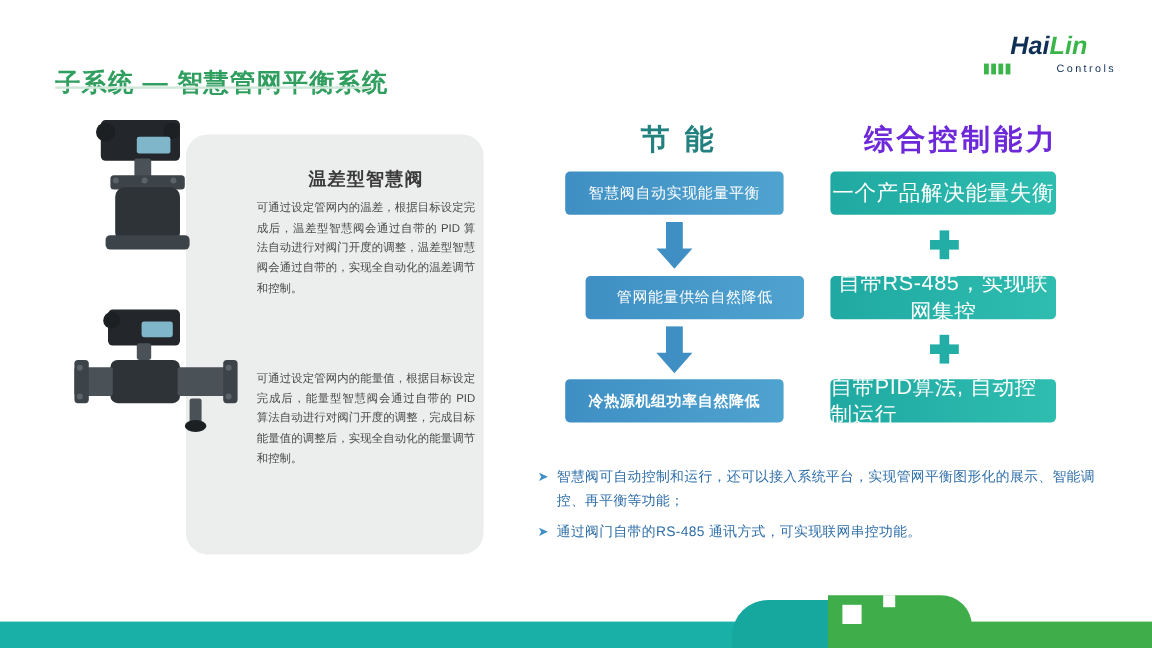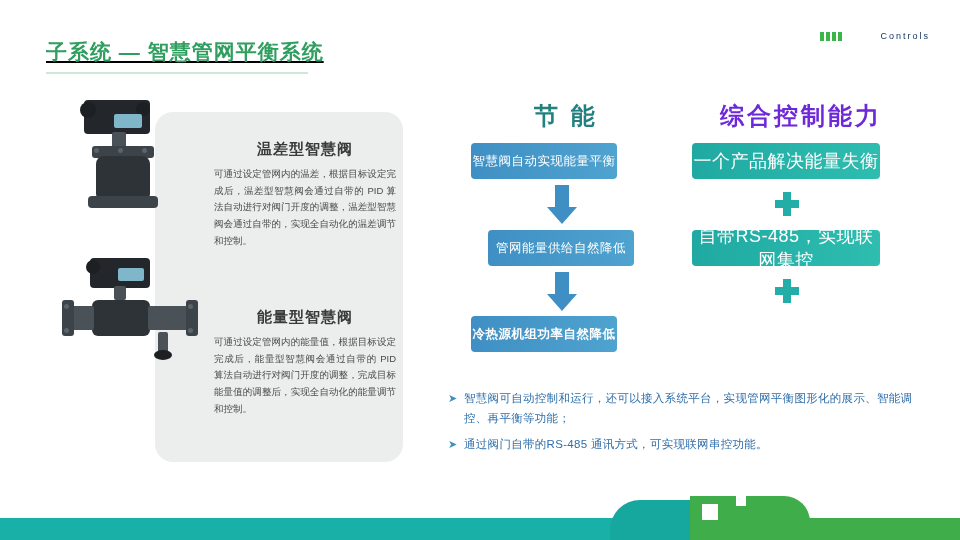--- a/index.html
+++ b/index.html
@@ -19,24 +19,23 @@
     left: 0; top: 0;
     width: 960px; height: 540px;
     background: #ffffff;
     overflow: hidden;
   }
 
   
   .title-wrap {
     position: absolute;
     left: 46px;
-    top: 38px;
+    top: 55px;
     display: flex;
     align-items: center;
-    text-decoration: underline;
   }
   .title-main {
     font-size: 21px;
     font-weight: bold;
     color: #2f9e5e;
     letter-spacing: 1px;
     white-space: nowrap;
   }
   .title-underline {
     position: absolute;
@@ -179,21 +178,21 @@
     color: #2e8f8a;
     letter-spacing: 3px;
     white-space: nowrap;
   }
   .col-head.c1 { left: 534px; top: 100px; color: #22817f; }
   .col-head.c2 { left: 720px; top: 100px; color: #6d28d9; }
 
   
   .flow-box {
     position: absolute;
-    width: 146px;
+    width: 182px;
     height: 36px;
     border-radius: 4px;
     display: flex;
     align-items: center;
     justify-content: center;
     color: #ffffff;
     font-size: 12.5px;
     letter-spacing: 0.5px;
     background: linear-gradient(90deg, #3f8fc4 0%, #4fa3cf 100%);
   }
@@ -336,20 +335,23 @@
 <body>
 
 <div class="slide">
 
   <div class="title-wrap">
     <span class="title-main">子系统 — 智慧管网平衡系统</span>
   </div>
   <div class="title-underline"></div>
 
   <div class="logo">
+    <div class="logo-row">
+      <div class="logo-text"><span>Hai</span><span class="hl-green">Lin</span></div>
+    </div>
     <div class="logo-bars">
       <span></span>
         <span></span>
         <span></span>
         <span></span>
       <div class="logo-sub" style="flex:1">Controls</div>
     </div>
   </div>
 
   <div class="left-panel"></div>
@@ -384,21 +386,20 @@
     <div class="vi-bolt" style="left:126px; top:70px;"></div>
     <div class="vi-pipe" style="left:96px; top:74px; width:10px; height:22px;"></div>
     <div class="vi-cap" style="left:92px; top:92px; width:18px; height:10px;"></div>
   </div>
 
   <div class="valve-block b1">
     <div class="valve-title">温差型智慧阀</div>
     <div class="valve-desc">可通过设定管网内的温差，根据目标设定完成后，温差型智慧阀会通过自带的 PID 算法自动进行对阀门开度的调整，温差型智慧阀会通过自带的，实现全自动化的温差调节和控制。</div>
   </div>
   <div class="valve-block b2">
-    <div class="valve-title">能量型智慧阀</div>
     <div class="valve-desc">可通过设定管网内的能量值，根据目标设定完成后，能量型智慧阀会通过自带的 PID 算法自动进行对阀门开度的调整，完成目标能量值的调整后，实现全自动化的能量调节和控制。</div>
   </div>
 
   <div class="col-head c1">节 能</div>
   <div class="col-head c2">综合控制能力</div>
 
   <div class="flow-box f1">智慧阀自动实现能量平衡</div>
   <div class="arrow-down a1">
     <div class="shaft"></div>
       <div class="head"></div>
@@ -413,20 +414,21 @@
   <div class="ctrl-box g1">一个产品解决能量失衡</div>
   <div class="plus p1">
     <div class="bar-h"></div>
       <div class="bar-v"></div>
   </div>
   <div class="ctrl-box g2">自带RS-485，实现联网集控</div>
   <div class="plus p2">
     <div class="bar-h"></div>
       <div class="bar-v"></div>
   </div>
+  <div class="ctrl-box g3">自带PID算法, 自动控制运行</div>
 
   <div class="bullets">
     <div class="bullet-row">
       <div class="bullet-mark">➤</div>
       <div class="bullet-text">智慧阀可自动控制和运行，还可以接入系统平台，实现管网平衡图形化的展示、智能调控、再平衡等功能；</div>
     </div>
     <div class="bullet-row">
       <div class="bullet-mark">➤</div>
       <div class="bullet-text">通过阀门自带的RS-485 通讯方式，可实现联网串控功能。</div>
     </div>

